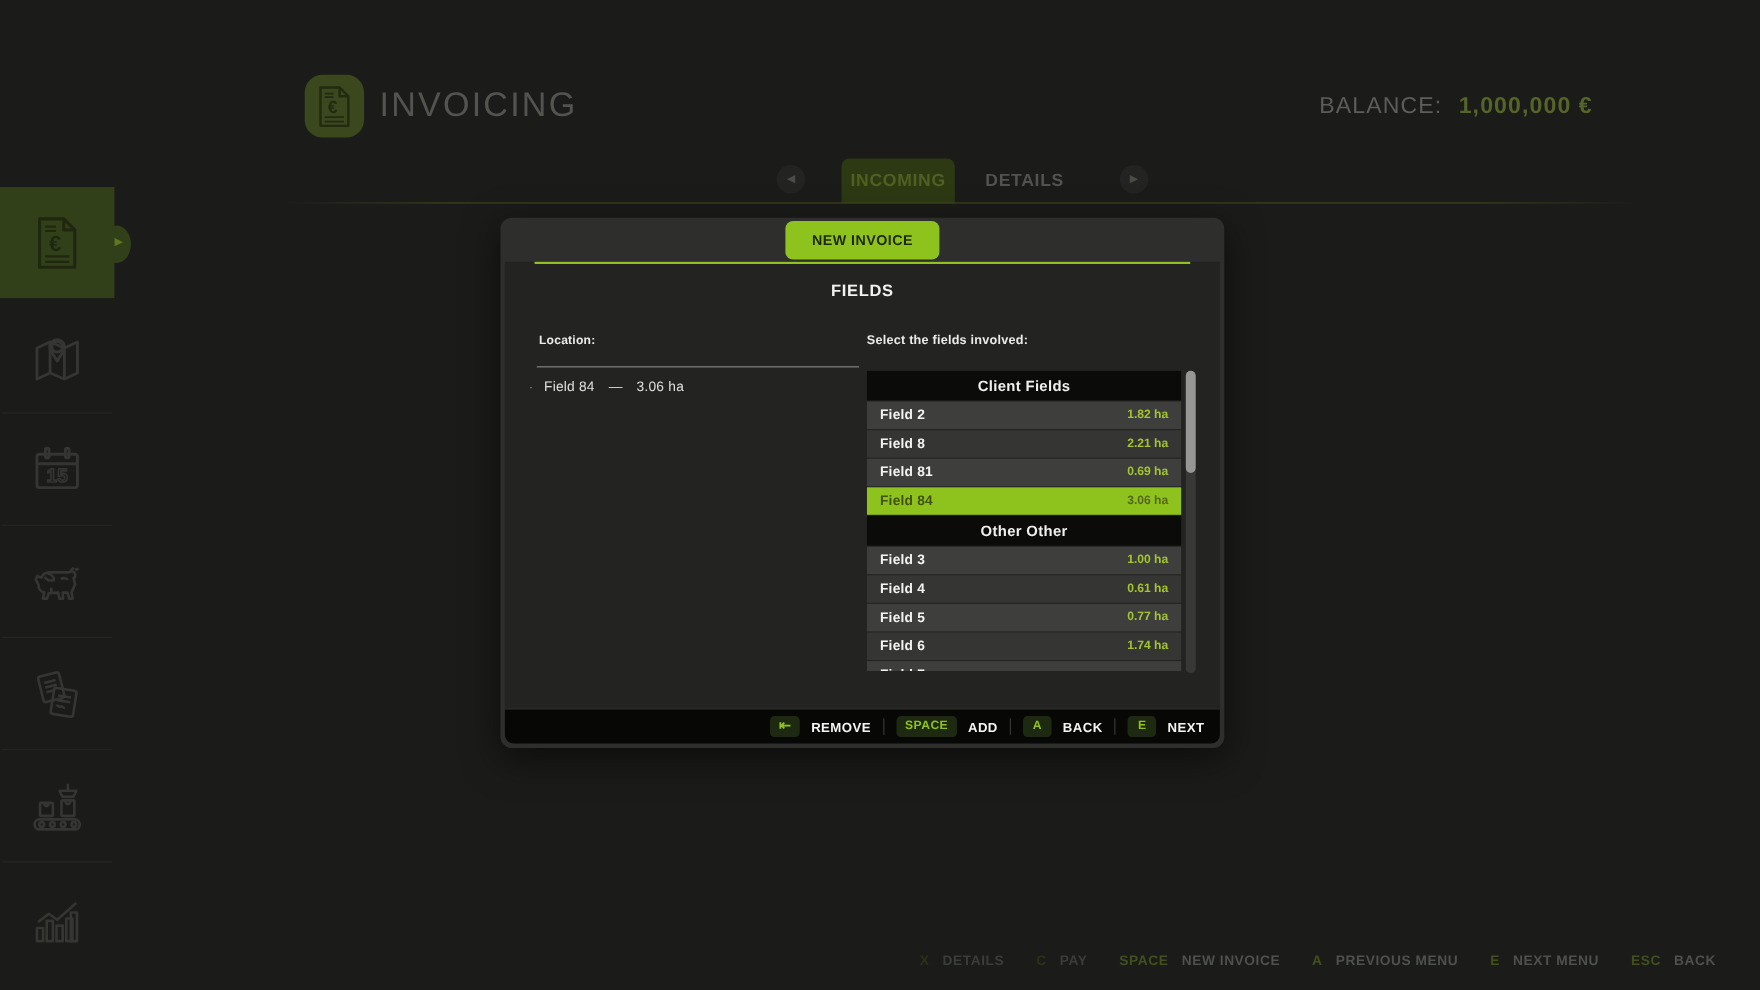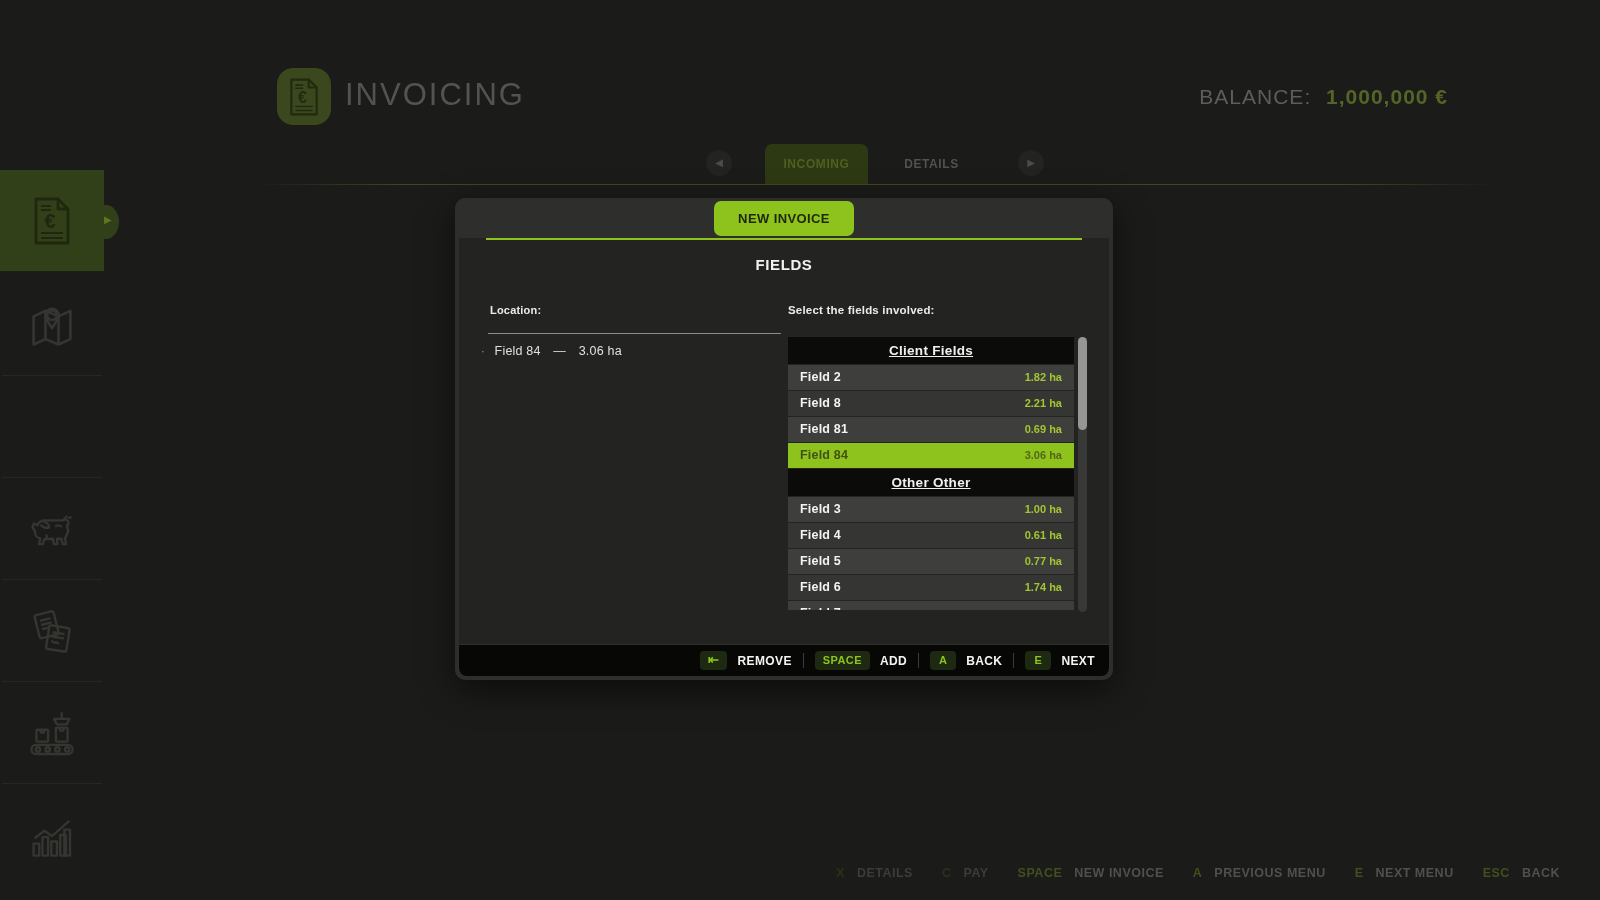--- a/index.html
+++ b/index.html
@@ -29,21 +29,21 @@
   
   .tab-arrow{
     position:absolute;width:26px;height:26px;border-radius:50%;
     background:#232421;color:#4a4c46;font-size:10px;line-height:26px;
     text-align:center;top:150px;
   }
   .tab-arrow.prev{left:706px;}
   .tab-arrow.next{left:1018px;}
   .tab{
     position:absolute;top:144px;height:41px;line-height:41px;
-    font-size:12px;font-weight:700;letter-spacing:.6px;text-align:center;
+    font-size:16px;font-weight:700;letter-spacing:.6px;text-align:center;
   }
   .tab.incoming{
     left:765px;width:103px;background:#2c3913;color:#4f6020;
     border-radius:7px 7px 0 0;
   }
   .tab.outgoing{left:880px;width:103px;color:#515350;}
   .header-line{
     position:absolute;left:255px;top:184px;width:1240px;height:1px;
     background:linear-gradient(90deg,rgba(69,74,34,0) 0%,#41461f 12%,#41461f 88%,rgba(69,74,34,0) 100%);
   }
@@ -122,21 +122,21 @@
   
   .sel-label{
     position:absolute;left:329px;top:66px;font-size:11.5px;font-weight:700;
     color:#ebebe9;letter-spacing:.2px;text-align:right;
   }
   .field-list{
     position:absolute;left:329px;top:99px;width:286px;height:273px;overflow:hidden;
   }
   .group-header{
     height:27px;line-height:27px;background:#0b0b09;margin-bottom:1px;
-    text-align:center;color:#f0f0ee;font-size:13.5px;font-weight:700;letter-spacing:.3px;text-decoration:underline;
+    text-align:center;color:#f0f0ee;font-size:13.5px;font-weight:700;letter-spacing:.3px;
   }
   .frow{
     height:25px;line-height:25px;margin-bottom:1px;display:flex;
     justify-content:space-between;align-items:center;padding:0 12px;
   }
   .frow.light{background:#3e3e3c;}
   .frow.dark{background:#353533;}
   .frow .fname{color:#f3f3f1;font-size:12.5px;font-weight:600;letter-spacing:.2px;}
   .frow .farea{color:#a2c631;font-size:11px;font-weight:700;}
   .frow.sel{background:#8ec31e;}
@@ -210,20 +210,29 @@
   <div class="side-item" style="top:274px;">
     <svg viewBox="0 0 24 24" fill="none" stroke="currentColor" stroke-width="1.2" stroke-linejoin="round">
       <path d="M3.5 8l5.5-2.5 6 2.5 5.5-2.5v13L15 21l-6-2.5L3.5 21z"></path>
       <path d="M9 5.5v13M15 8v13"></path>
       <circle cx="12" cy="7.5" r="2.2"></circle>
       <path d="M12 13.5l-2.6-4.2a3.1 3.1 0 1 1 5.2 0z"></path>
     </svg>
   </div>
   <div class="side-div" style="top:375px;"></div>
 
+  <div class="side-item" style="top:376px;">
+    <svg viewBox="0 0 24 24" fill="none" stroke="currentColor" stroke-width="1.2" stroke-linejoin="round">
+      <rect x="3.5" y="5.5" width="17" height="14" rx="1"></rect>
+      <rect x="7" y="3" width="1.6" height="4" rx="0.8"></rect>
+      <rect x="15.4" y="3" width="1.6" height="4" rx="0.8"></rect>
+      <path d="M3.5 9.5h17"></path>
+      <text x="12" y="17" text-anchor="middle" font-size="8" font-weight="bold" fill="none" stroke="currentColor" stroke-width="0.7">15</text>
+    </svg>
+  </div>
   <div class="side-div" style="top:477px;"></div>
 
   <div class="side-item" style="top:478px;">
     <svg viewBox="0 0 24 24" fill="none" stroke="currentColor" stroke-width="1.1" stroke-linejoin="round">
       <path d="M17.5 7.5l1.5-1.5M19.5 7l1.5-.5"></path>
       <path d="M17 8c.8-.6 2-.4 2.4.4.4.8.1 1.6-.5 2l.6 2.6-1.5 3.5.5 2.5h-1.5l-.7-2.5h-2l.2 2.5h-1.6l-.5-2.5-3.9.2-.8 2.3H6l.6-2.6c-1.6-.3-2.6-1.6-2.4-3.2L3 11l.6-1.5 1.7.7c.6-1.4 2-2.2 3.6-2.2h6.4z"></path>
       <path d="M8 8.5c1.6.4 2.8 1.5 2.6 2.8-1.6.4-3.2-.2-3.8-1.4"></path>
       <path d="M13.5 10.8c.9-.6 2.3-.5 3 .3"></path>
       <path d="M9.5 14.5v2"></path>
     </svg>

